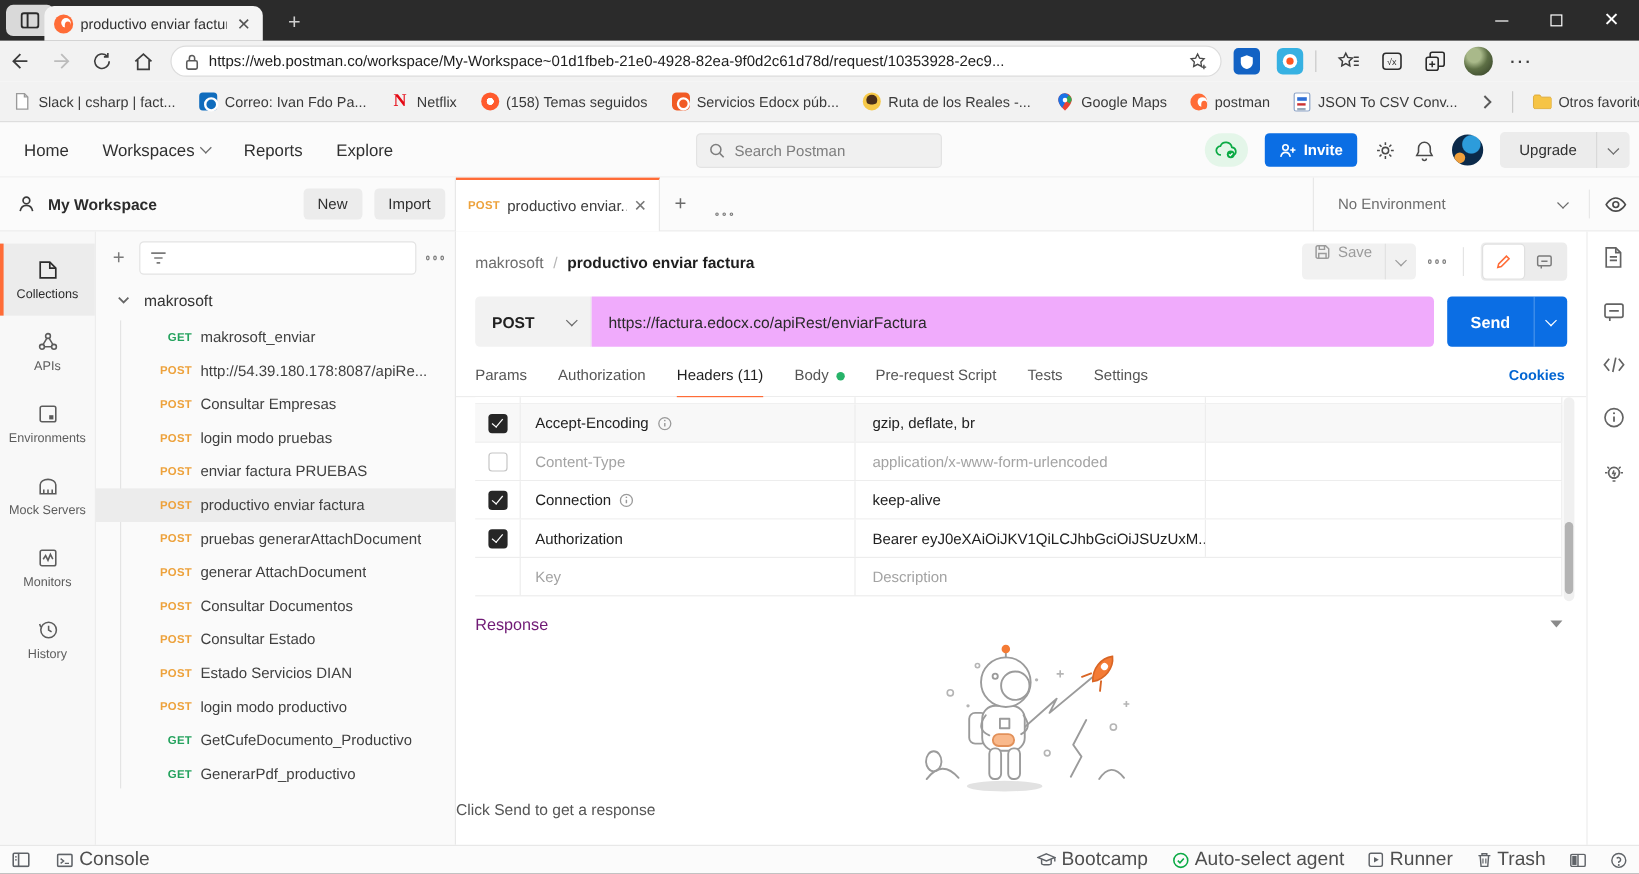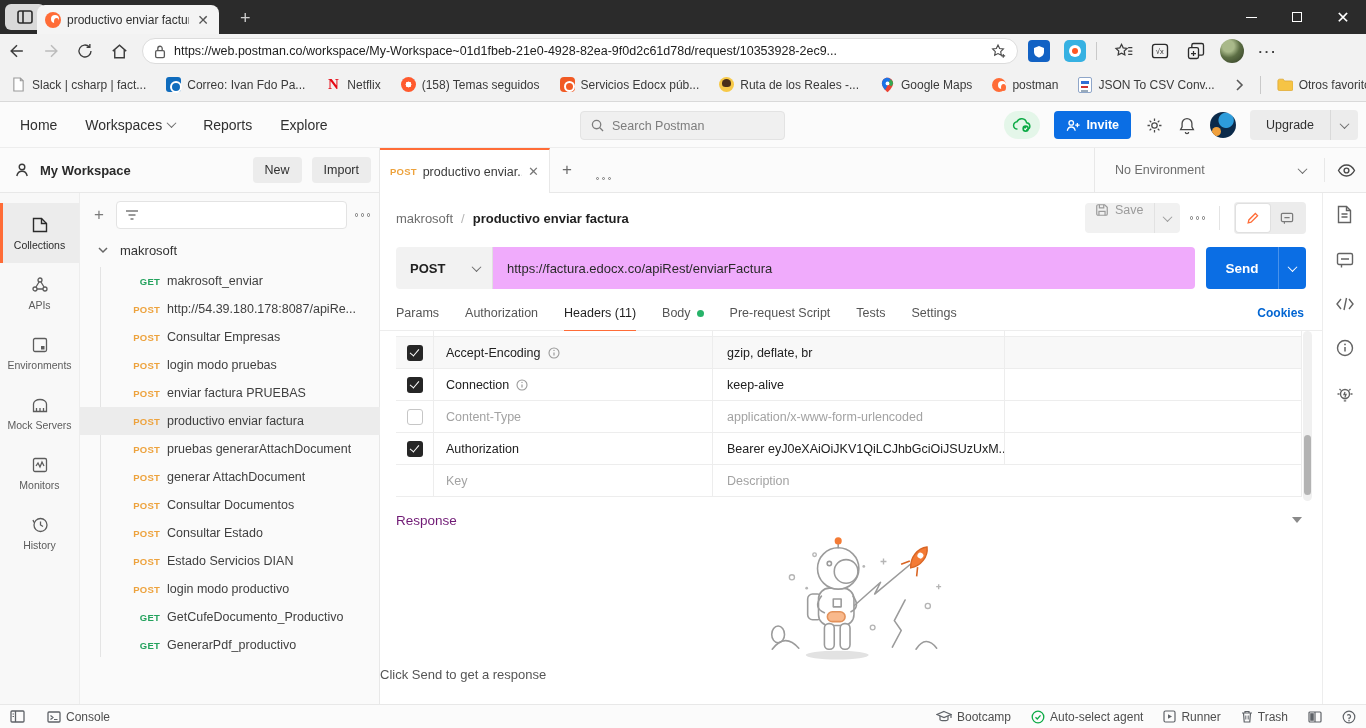--- a/index.html
+++ b/index.html
@@ -162,21 +162,21 @@
 
   .resphead{position:absolute;left:0;top:312px;width:942px;height:30px;display:flex;align-items:center;padding:0 20px 0 16px;color:#701a75;font-size:13.5px;}
   .tri{margin-left:auto;width:0;height:0;border-left:5px solid transparent;border-right:5px solid transparent;border-top:6px solid #8a8a8a;}
   .emptyresp{position:absolute;left:0;top:340px;width:942px;text-align:left;}
   .emptyresp .cap{margin-top:4px;color:#555;font-size:13px;}
 
   
   .rail{position:absolute;left:1322px;top:193px;width:44px;height:511px;background:#fff;border-left:1px solid var(--brd2);display:flex;flex-direction:column;align-items:center;padding-top:12px;gap:28px;}
 
   
-  .statusbar{position:absolute;left:0;top:704px;width:1366px;height:24px;background:#fbfbfb;border-top:1px solid var(--brd);display:flex;align-items:center;padding:0 10px;color:#4f4f4f;font-size:12px;}
+  .statusbar{position:absolute;left:0;top:704px;width:1366px;height:24px;background:#fbfbfb;border-top:1px solid var(--brd);display:flex;align-items:center;padding:0 10px;color:#4f4f4f;font-size:16px;}
   .sb-item{display:flex;align-items:center;gap:5px;margin-right:22px;white-space:nowrap;}
   .sb-right{margin-left:auto;display:flex;align-items:center;gap:20px;}
   svg{display:block;}
 </style>
 </head>
 <body>
 
 <div class="screen">
 
   <div class="titlebar">
@@ -649,44 +649,44 @@
               <circle cx="6" cy="3.4" r=".7" fill="#9a9a9a"></circle>
             </svg>
           </div>
         <div class="c-val">
             <span>gzip, deflate, br</span>
           </div>
         <div class="c-desc"></div>
       </div>
       <div class="hrow">
         <div class="c-cb">
+            <span class="cb off"></span>
+          </div>
+        <div class="c-key mutedtx">
+            <span>Content-Type</span>
+          </div>
+        <div class="c-val mutedtx">
+            <span>application/x-www-form-urlencoded</span>
+          </div>
+        <div class="c-desc"></div>
+      </div>
+      <div class="hrow">
+        <div class="c-cb">
             <span class="cb on"></span>
           </div>
         <div class="c-key">
             <span>Connection</span>
             <svg width="12" height="12" viewBox="0 0 12 12">
               <circle cx="6" cy="6" r="5" fill="none" stroke="#9a9a9a" stroke-width="1.1"></circle>
               <path d="M6 5.4v3" stroke="#9a9a9a" stroke-width="1.2"></path>
               <circle cx="6" cy="3.4" r=".7" fill="#9a9a9a"></circle>
             </svg>
           </div>
         <div class="c-val">
             <span>keep-alive</span>
-          </div>
-        <div class="c-desc"></div>
-      </div>
-      <div class="hrow">
-        <div class="c-cb">
-            <span class="cb off"></span>
-          </div>
-        <div class="c-key mutedtx">
-            <span>Content-Type</span>
-          </div>
-        <div class="c-val mutedtx">
-            <span>application/x-www-form-urlencoded</span>
           </div>
         <div class="c-desc"></div>
       </div>
       <div class="hrow">
         <div class="c-cb">
             <span class="cb on"></span>
           </div>
         <div class="c-key">
             <span>Authorization</span>
           </div>

